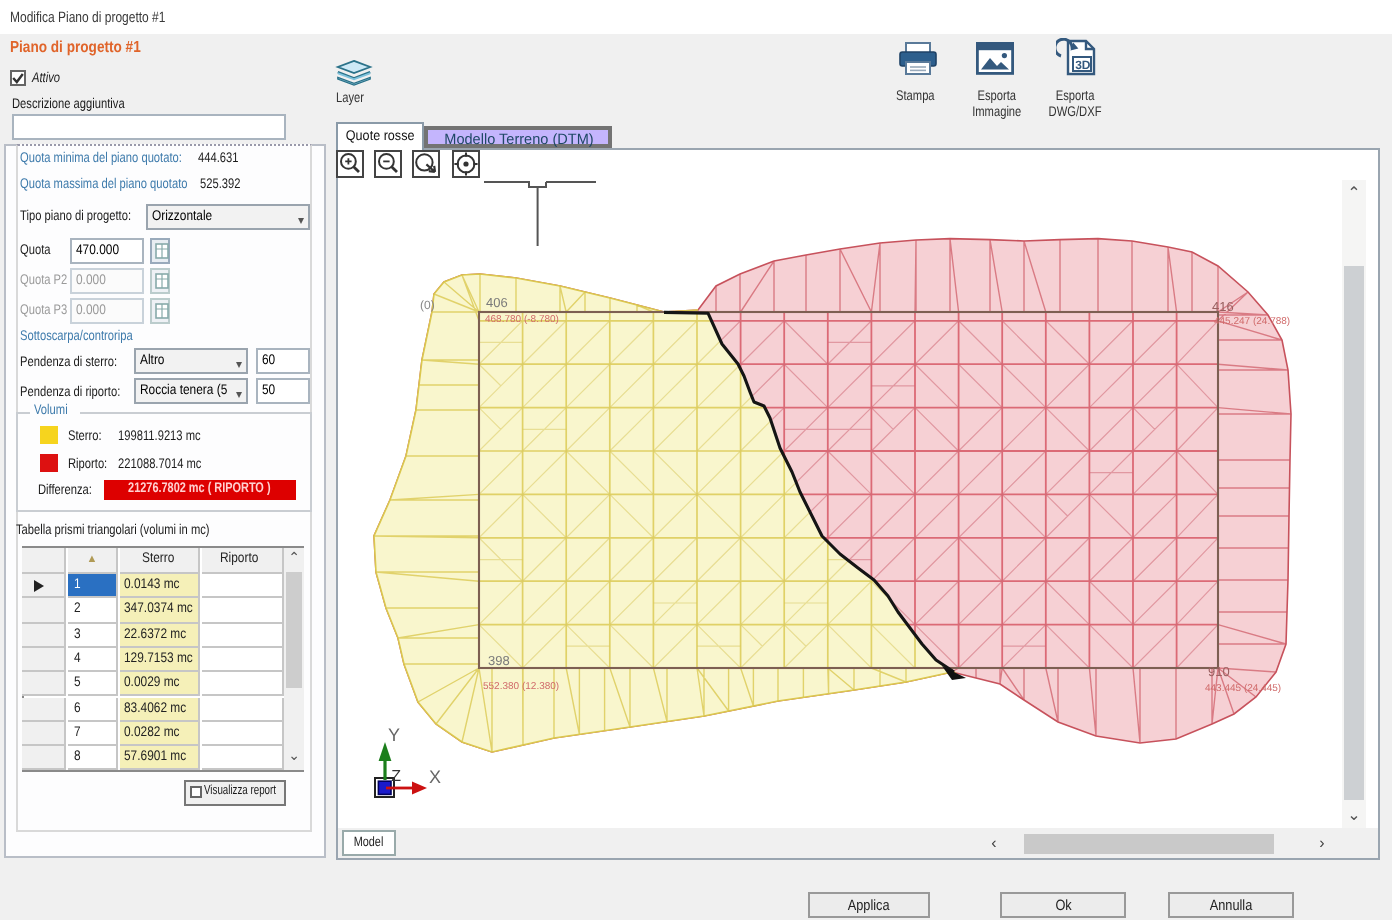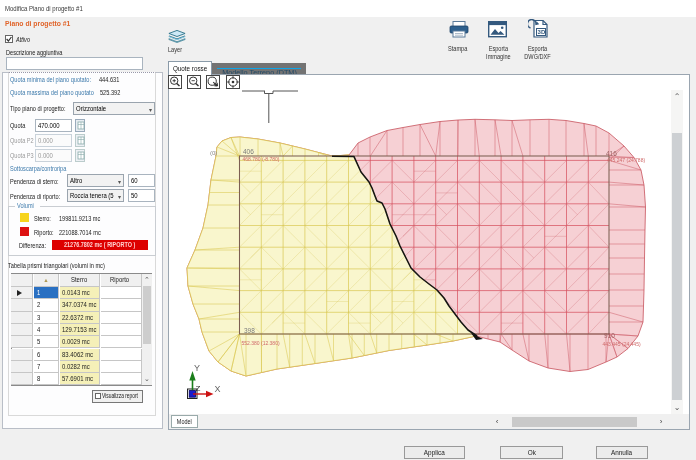--- a/index.html
+++ b/index.html
@@ -238,21 +238,21 @@
 <svg class="ab" style="left:528px;top:19px" width="21" height="19" viewBox="0 0 21 19">
  <path d="M6,1.5 H15 L19,5.5 V18 H6 Z" fill="#fff" stroke="#34597e" stroke-width="1.2"></path>
  <path d="M15,1.5 V5.5 H19" fill="none" stroke="#34597e" stroke-width="1.2"></path>
  <path d="M2.5,9 a4.3,4.3 0 1 1 5.5,-3.5" fill="none" stroke="#34597e" stroke-width="1.5"></path>
  <path d="M8.6,2.2 L11.2,5.2 L7.2,6.2 Z" fill="#34597e"></path>
  <rect x="8.5" y="9.5" width="9" height="7" fill="#fff" stroke="#34597e" stroke-width="1"></rect>
  <text x="9.6" y="15.4" font-size="6" font-weight="bold" fill="#34597e" font-family="Liberation Sans">3D</text>
 </svg>
 <div class="ab" style="left:521px;top:45px;width:34px;text-align:center;font-size:0"><span style="font-size:7px;color:#333;display:inline-block;transform:scaleX(0.8);transform-origin:50% 0;line-height:7.5px;white-space:nowrap">Esporta<br>DWG/DXF</span></div>
 
-<div class="ab" style="left:212px;top:63px;width:94px;height:11px;background:#0ea5e9;border:5px solid #737373;text-align:center;font-size:0"><span style="font-size:7.5px;color:#1f4866;display:inline-block;transform:scaleX(0.97);transform-origin:50% 0;line-height:10px;white-space:nowrap">Modello Terreno (DTM)</span></div>
+<div class="ab" style="left:212px;top:63px;width:94px;height:11px;background:#c4b5fd;border:2px solid #737373;text-align:center;font-size:0"><span style="font-size:7.5px;color:#1f4866;display:inline-block;transform:scaleX(0.97);transform-origin:50% 0;line-height:10px;white-space:nowrap">Modello Terreno (DTM)</span></div>
 <div class="ab" style="left:168px;top:61px;width:44px;height:14px;background:#fff;border:1px solid #8a9aa8;border-bottom:none;text-align:center;z-index:3;font-size:0"><span style="font-size:7px;color:#111;display:inline-block;transform:scaleX(0.9);transform-origin:50% 0;line-height:13px;white-space:nowrap">Quote rosse</span></div>
 
 <div class="ab" style="left:168px;top:74px;width:522px;height:356px;background:#fff;border:1px solid #9aa5b0"></div>
 
 <div class="ab" style="left:168px;top:75px;width:14px;height:14px;border:1px solid #444;background:#fff"></div>
 <div class="ab" style="left:187px;top:75px;width:14px;height:14px;border:1px solid #444;background:#fff"></div>
 <div class="ab" style="left:206px;top:75px;width:14px;height:14px;border:1px solid #444;background:#fff"></div>
 <div class="ab" style="left:226px;top:75px;width:14px;height:14px;border:1px solid #444;background:#fff"></div>
 <svg class="ab" style="left:168px;top:75px" width="14" height="14">
     <circle cx="6.2" cy="5.7" r="3.7" fill="none" stroke="#333" stroke-width="1"></circle>
@@ -328,12 +328,12 @@
 
 <div class="ab" style="left:169px;top:414px;width:520px;height:15px;background:#f0f0f0"></div>
 <div class="ab" style="left:171px;top:415px;width:27px;height:13px;background:#fff;border:1px solid #9aa;text-align:center;font-size:0"><span style="font-size:6.8px;color:#222;display:inline-block;transform:scaleX(0.8);transform-origin:50% 0;line-height:12px">Model</span></div>
 <div class="ab" style="left:490px;top:416px;width:178px;height:12px;background:#f0f0f0"></div>
 <div class="ab" style="left:492px;top:416px;width:10px;height:12px;color:#444;font-size:8px;line-height:11px;text-align:center">‹</div>
 <div class="ab" style="left:656px;top:416px;width:10px;height:12px;color:#444;font-size:8px;line-height:11px;text-align:center">›</div>
 <div class="ab" style="left:512px;top:417px;width:125px;height:10px;background:#c9c9c9"></div>
 
 <div class="btn" style="left:404px;top:446px;width:61px;height:13px;line-height:12px"><span style="font-size:7.5px;display:inline-block;transform:scaleX(0.85);transform-origin:50% 0">Applica</span></div>
 <div class="btn" style="left:500px;top:446px;width:63px;height:13px;line-height:12px"><span style="font-size:7.5px;display:inline-block;transform:scaleX(0.85);transform-origin:50% 0">Ok</span></div>
-<div class="btn" style="left:596px;top:446px;width:52px;height:13px;line-height:12px"><span style="font-size:7.5px;display:inline-block;transform:scaleX(0.85);transform-origin:50% 0">Annulla</span></div>
+<div class="btn" style="left:584px;top:446px;width:63px;height:13px;line-height:12px"><span style="font-size:7.5px;display:inline-block;transform:scaleX(0.85);transform-origin:50% 0">Annulla</span></div>
 </body></html>

